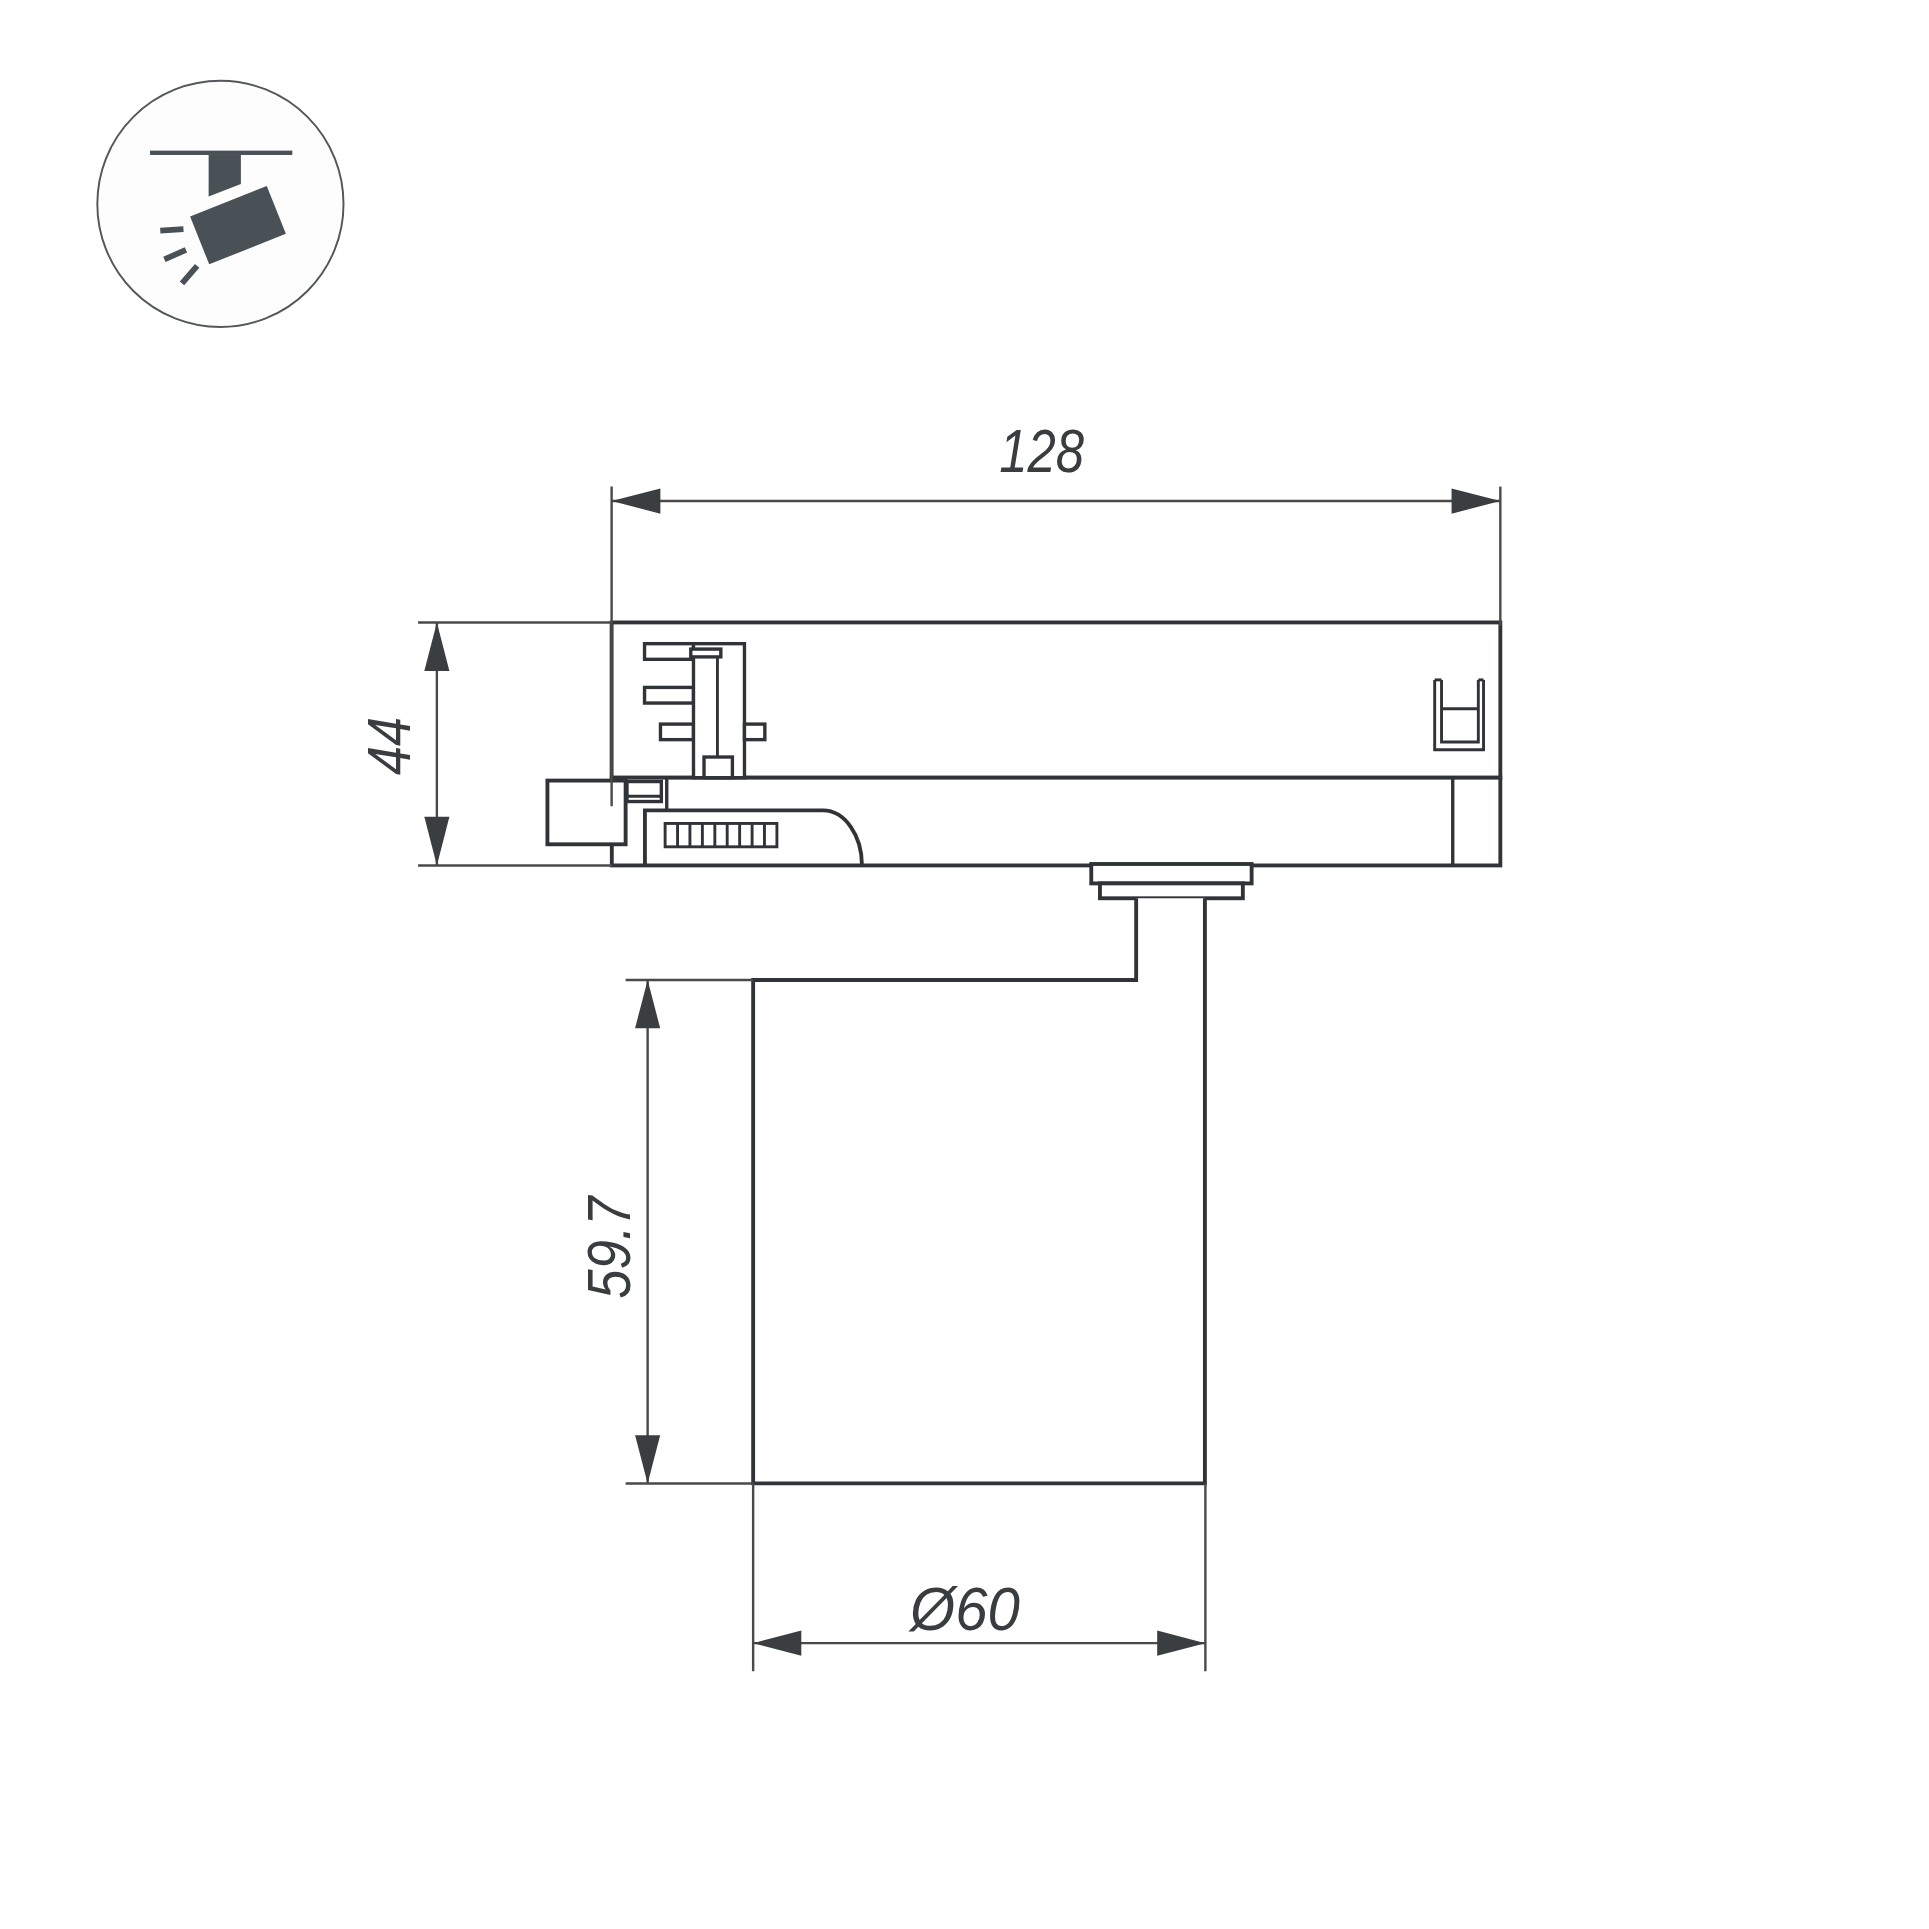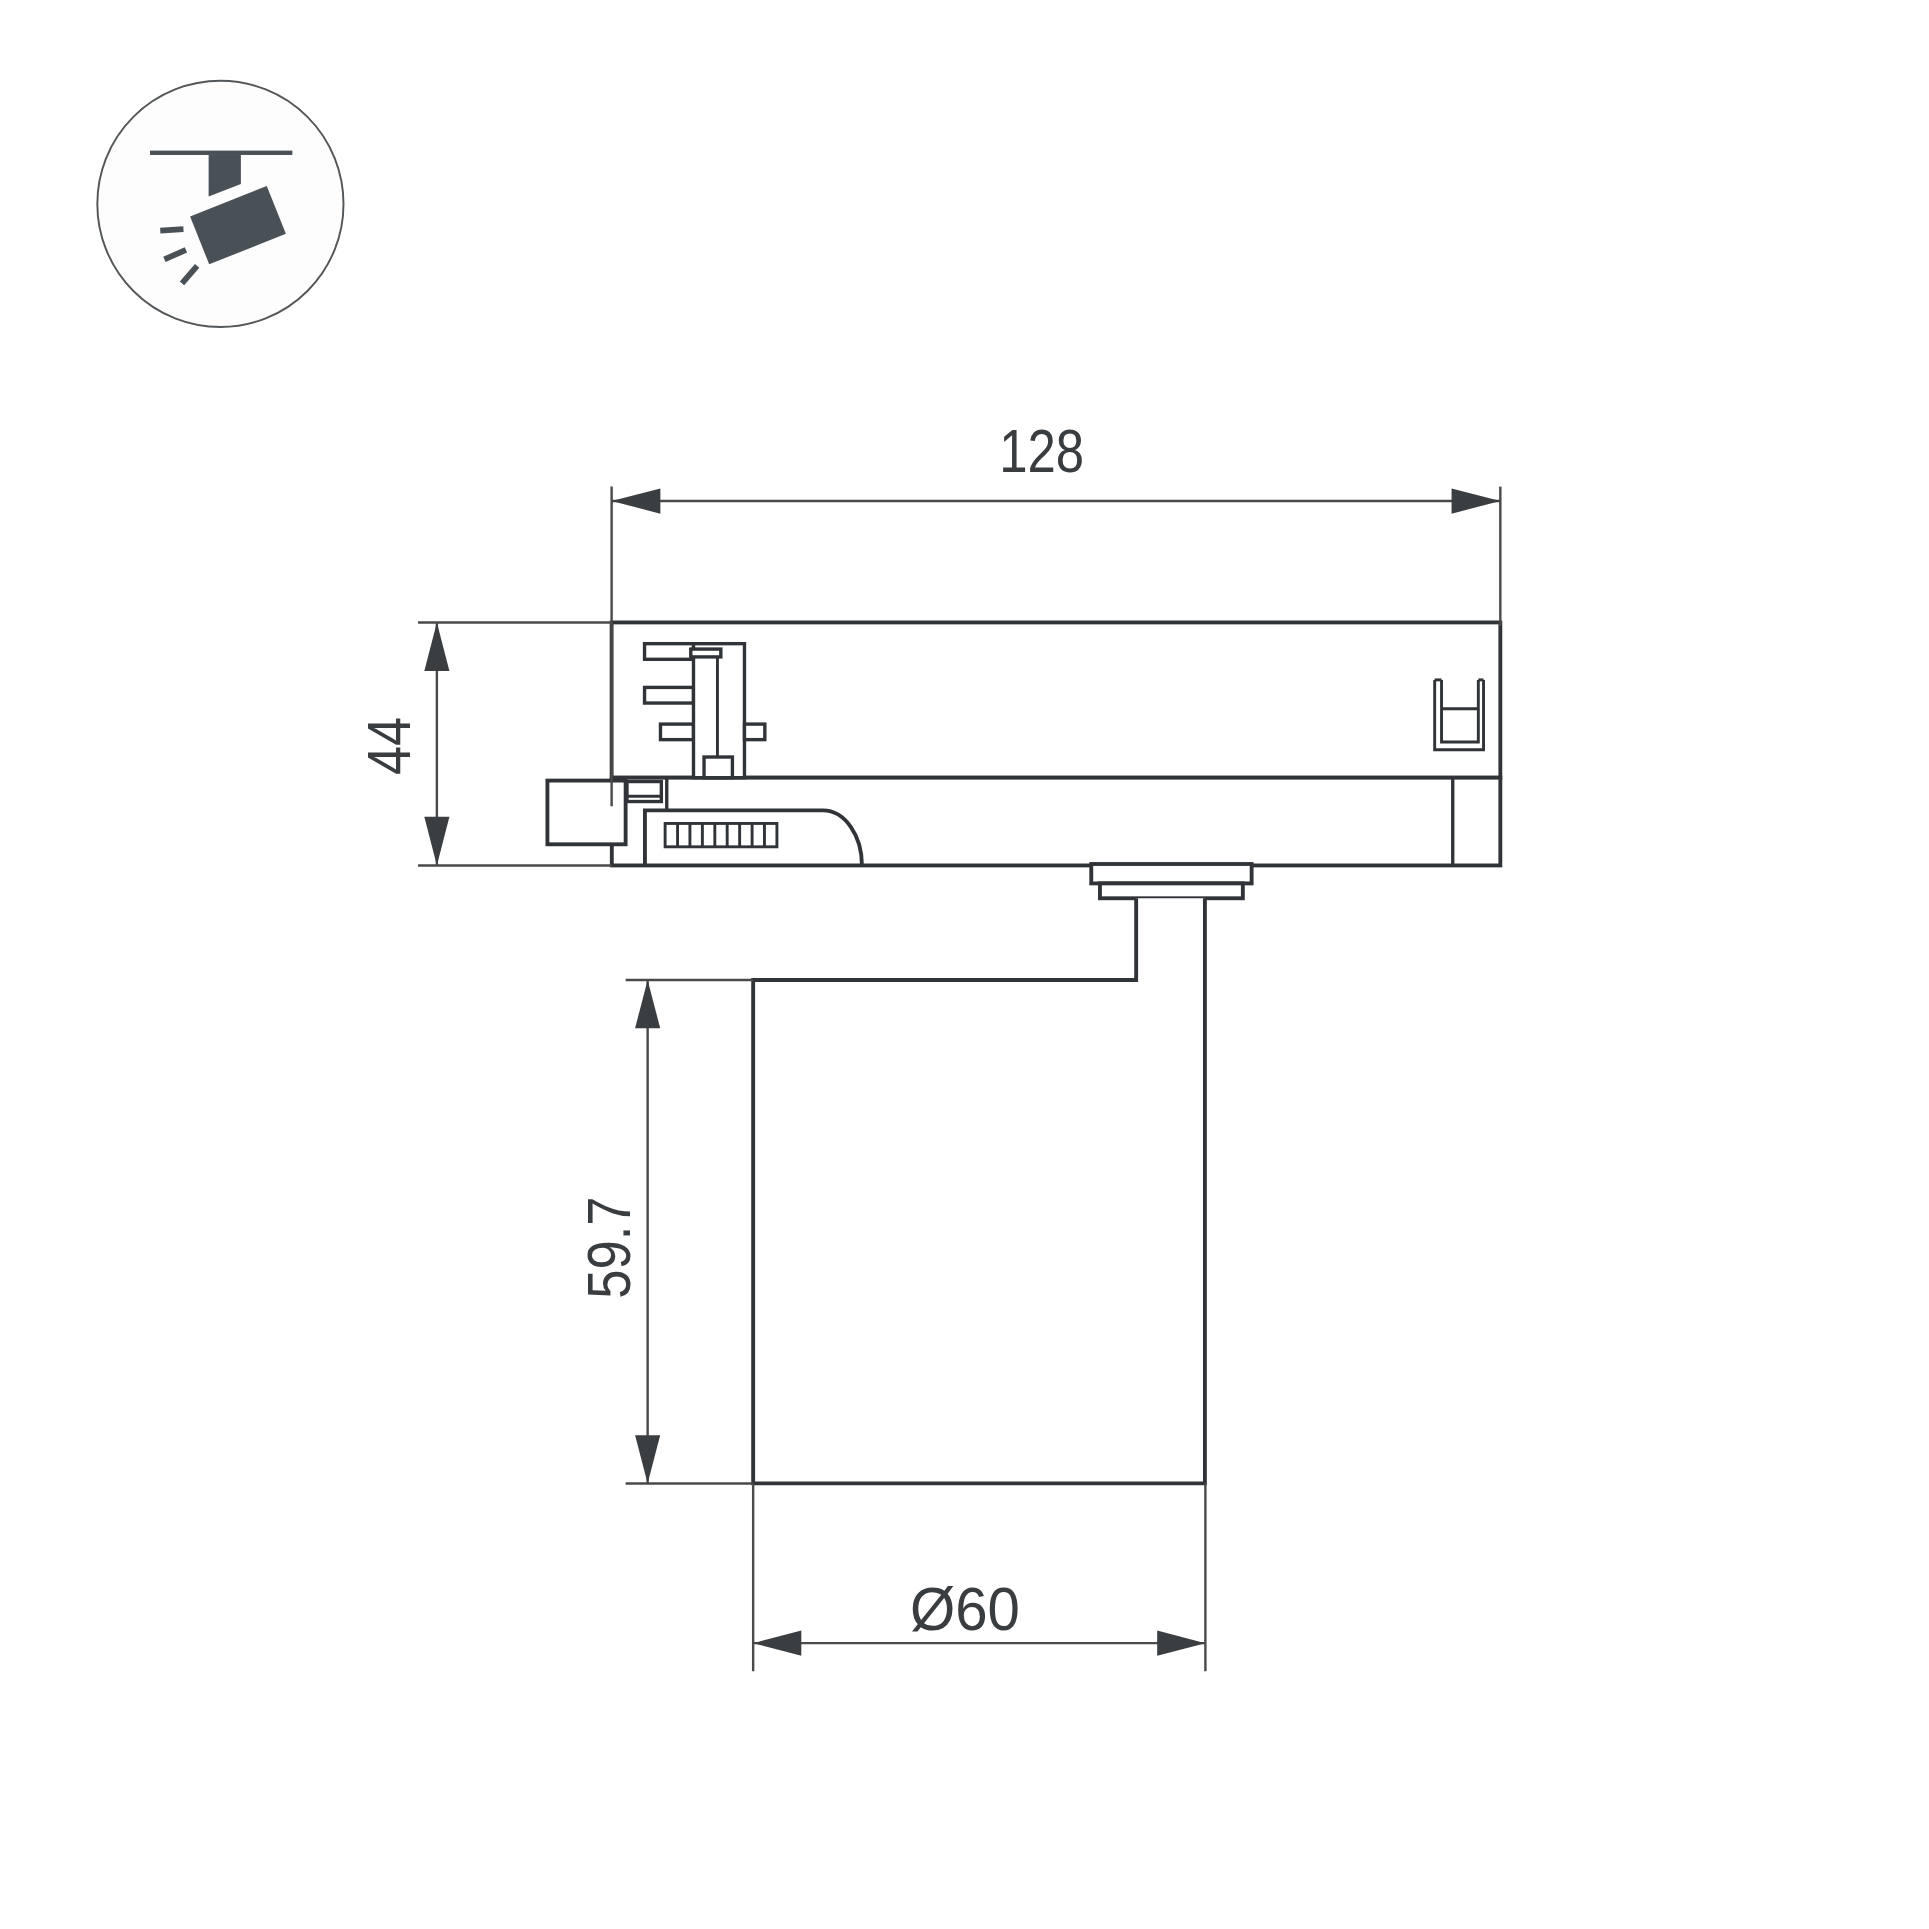--- a/index.html
+++ b/index.html
@@ -1,16 +1,16 @@
 <!DOCTYPE html>
 <html><head>
 <meta charset="utf-8">
 <style>
   html,body{margin:0;padding:0;background:#ffffff;}
-  .page{width:1929px;height:1929px;position:relative;background:#ffffff;overflow:hidden;}
+  .page{width:1929px;height:1929px;position:relative;background:#ffffff;overflow:hidden;font-style:italic;}
   svg{display:block;}
   text{font-family:"Liberation Sans", sans-serif;fill:#3a3d40;}
 </style>
 </head>
 <body>
 <div class="page">
 <svg width="1929" height="1929" viewBox="0 0 1998 1998">
 
 <rect x="0" y="0" width="1998" height="1998" fill="#ffffff"></rect>
 

